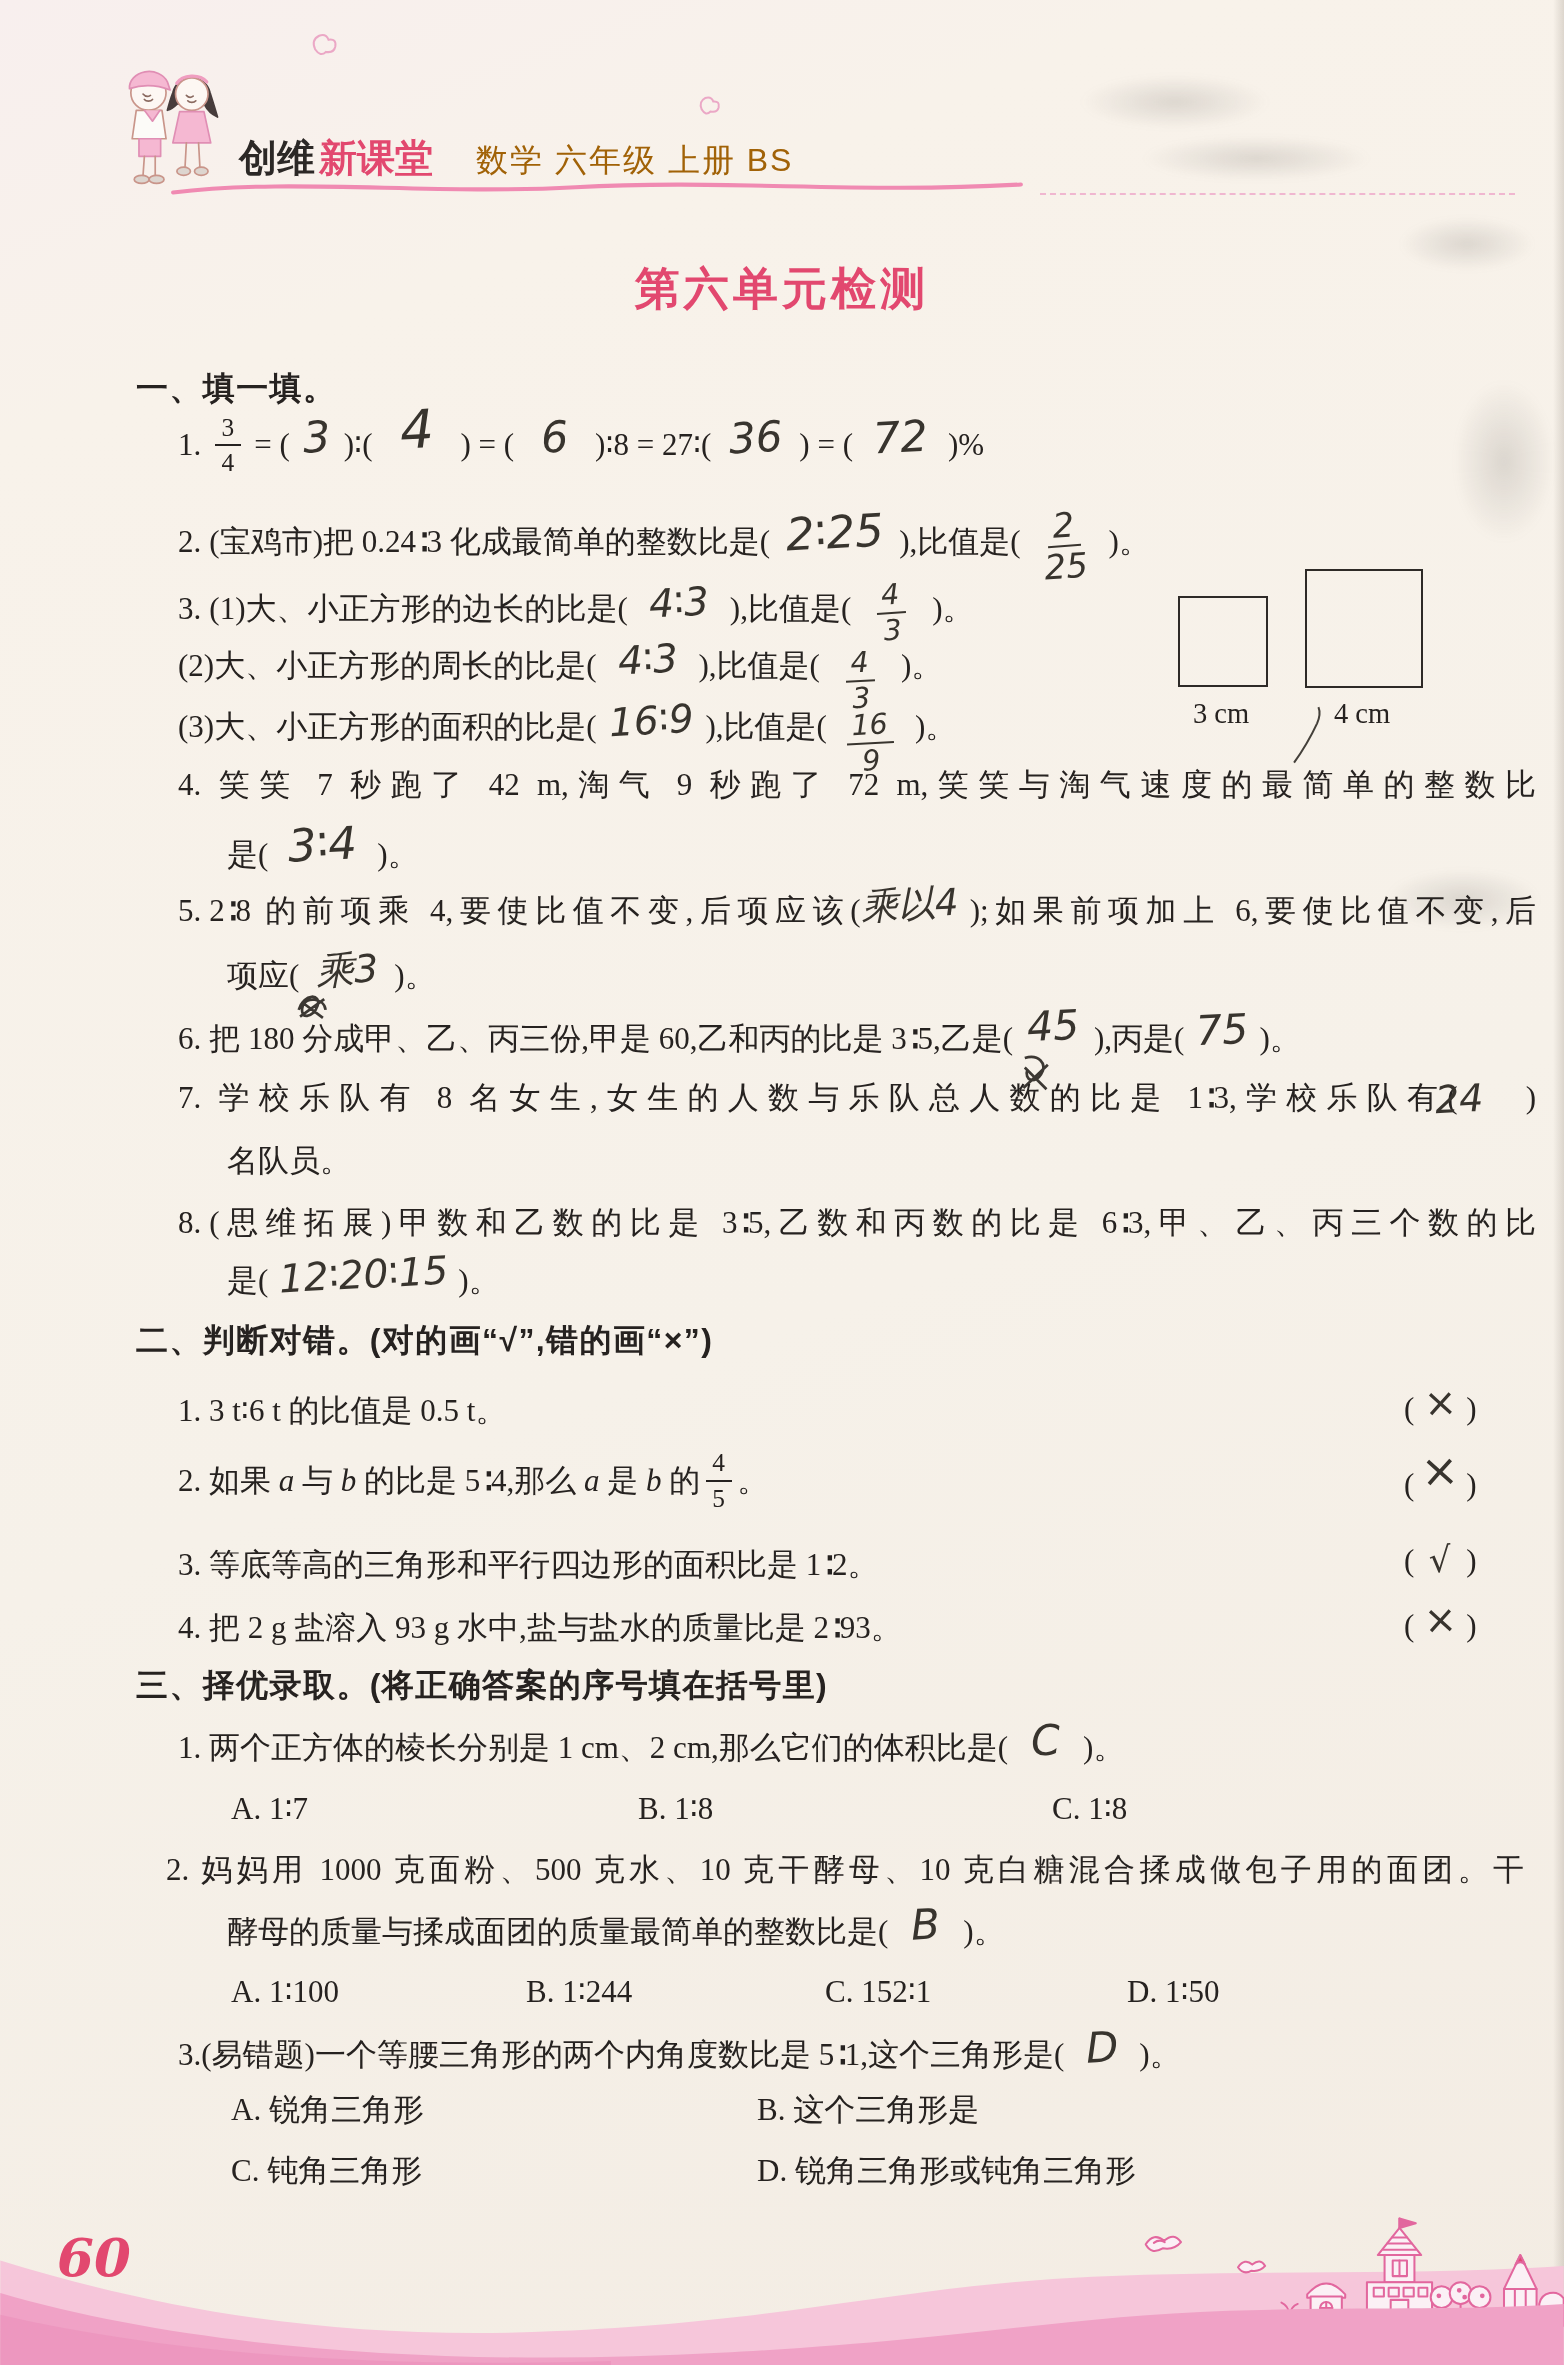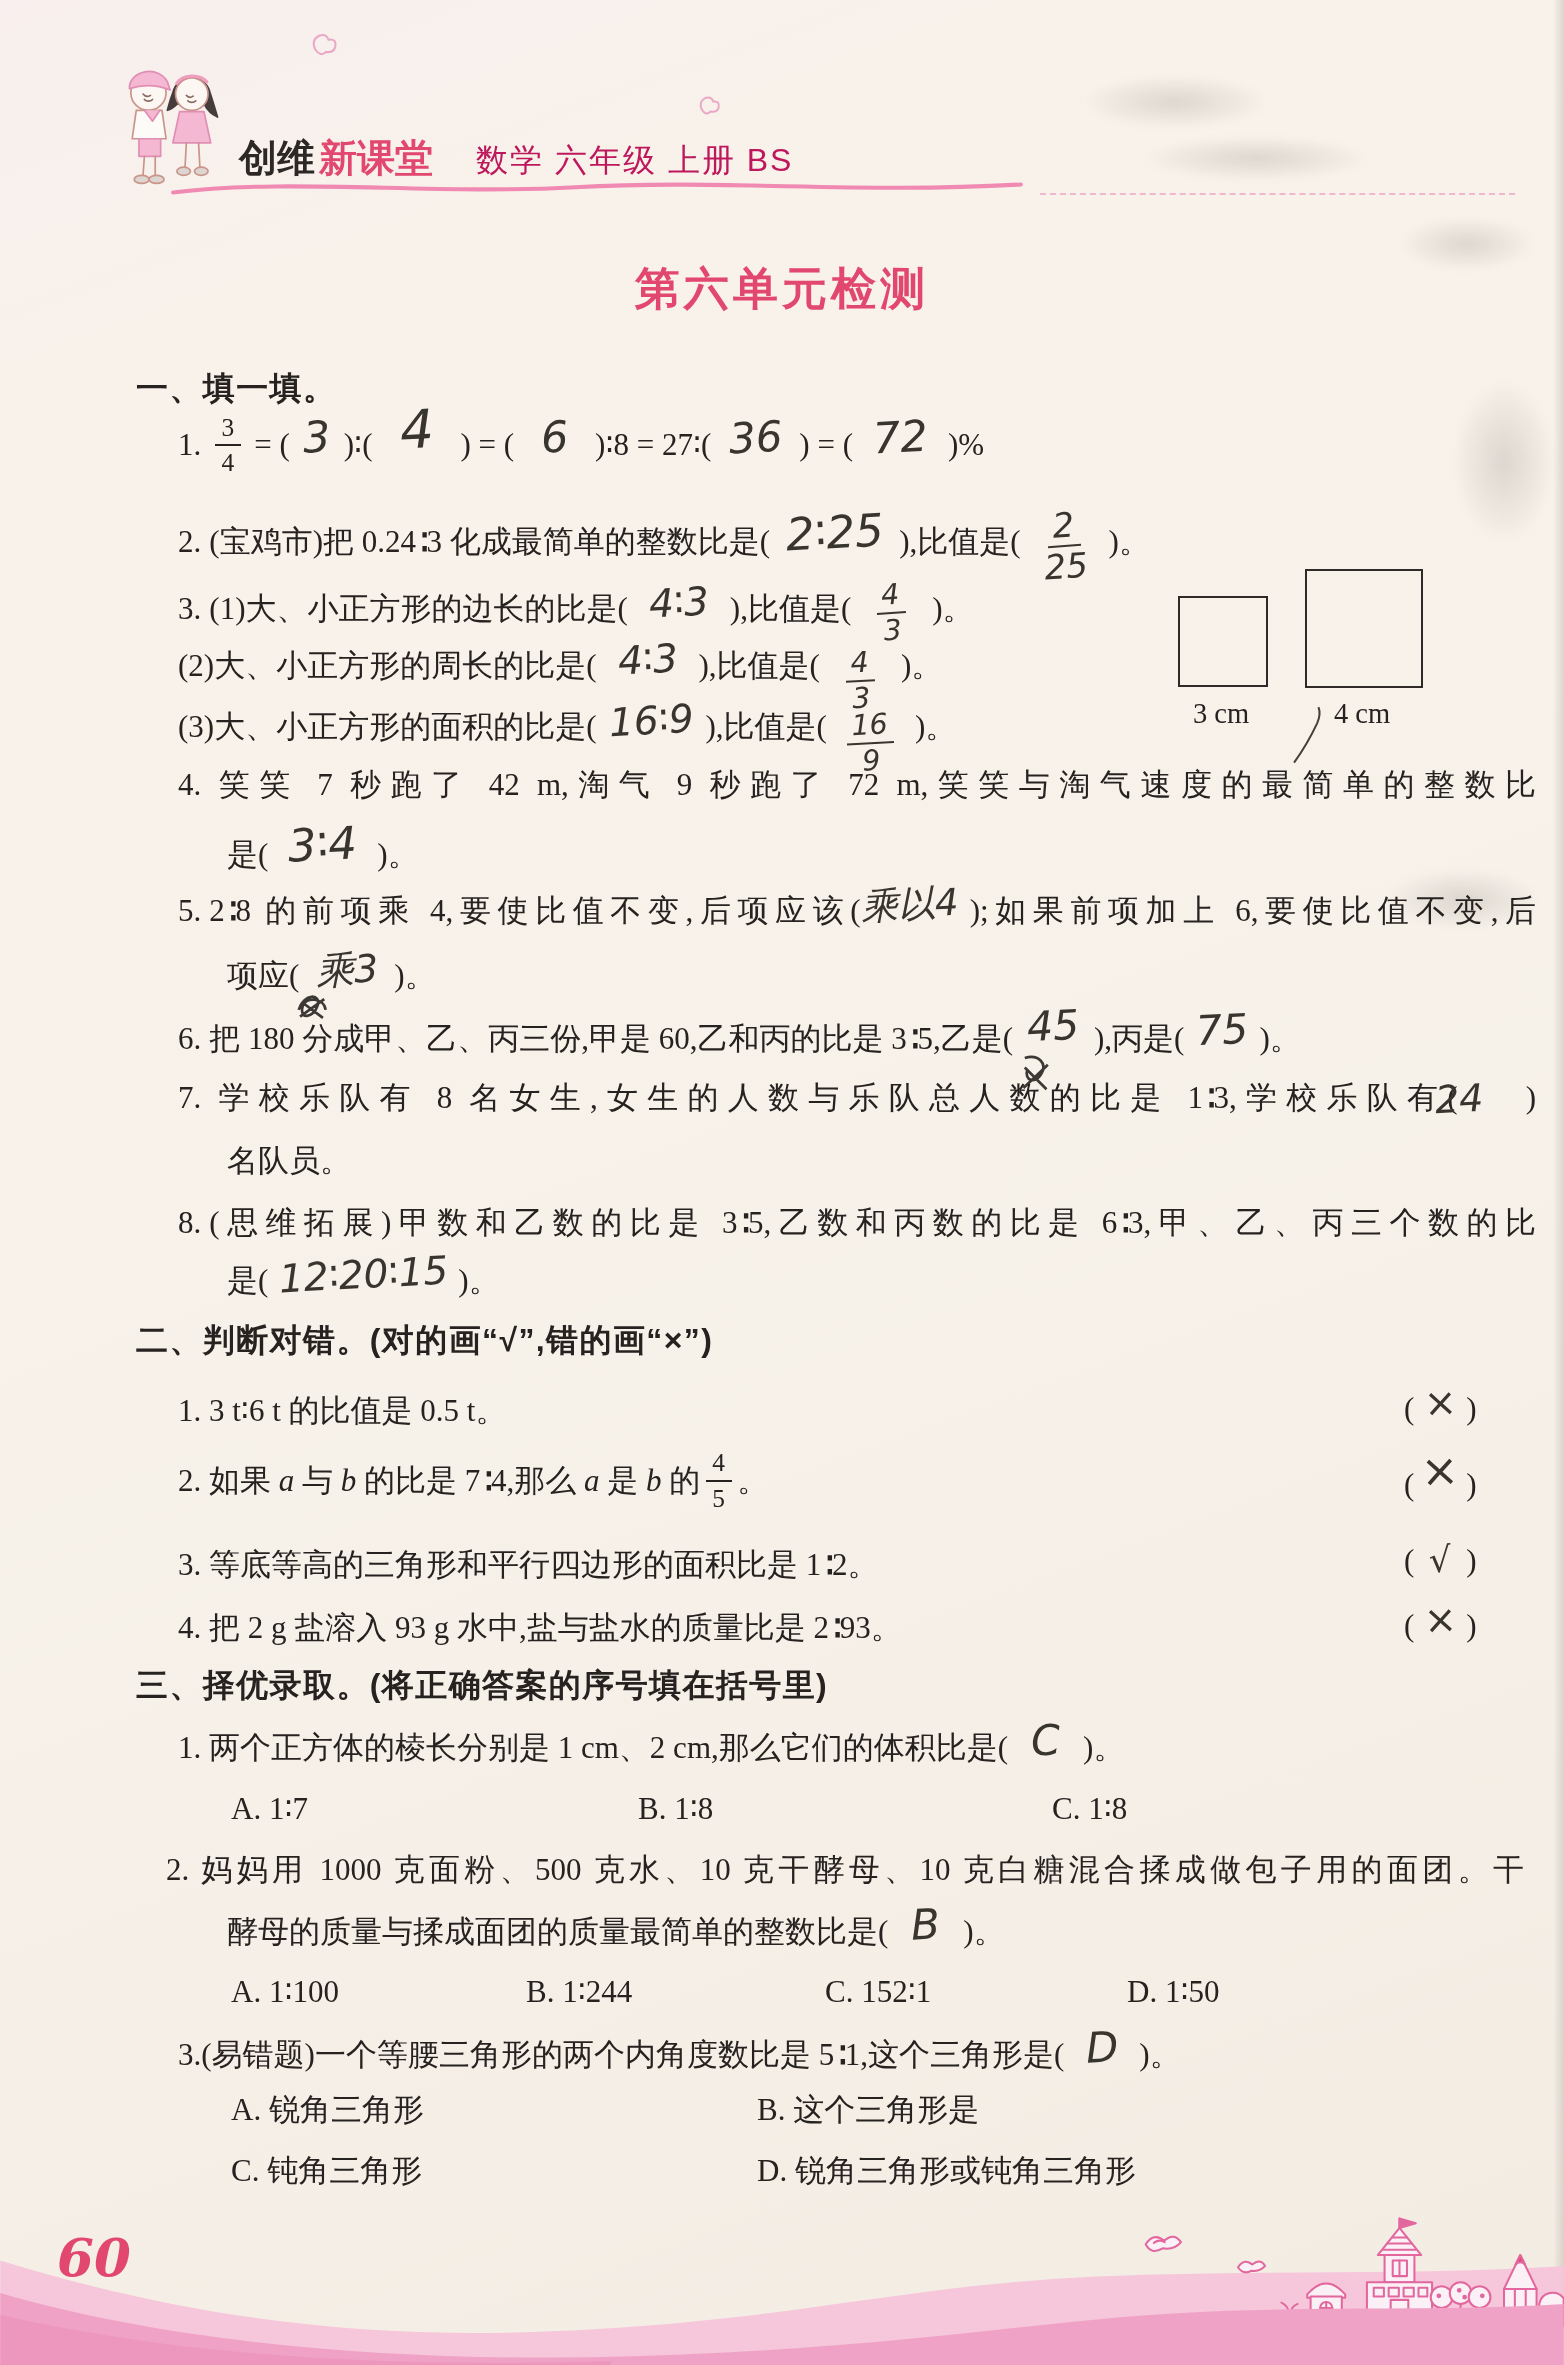--- a/index.html
+++ b/index.html
@@ -11,21 +11,21 @@
   .edge-shade{position:absolute;right:0;top:0;width:11px;height:100%;
     background:linear-gradient(to left,rgba(150,140,130,.28),transparent);}
   .line{position:absolute;white-space:nowrap;font-size:31px;line-height:1.3;}
   .jline{white-space:normal;text-align:justify;text-align-last:justify;width:1358px;}
   .hd{font-family:"Liberation Sans","DejaVu Sans",sans-serif;font-weight:700;font-size:32px;letter-spacing:1.4px;}
   .qn{margin-right:8.1px;}
   .brandline{position:absolute;left:239px;top:133px;white-space:nowrap;
     font-family:"Liberation Sans","DejaVu Sans",sans-serif;}
   .brand-black{font-size:38px;font-weight:700;color:#2c2826;}
   .brand-pink{font-size:38px;font-weight:700;color:#e2486f;margin-left:4.1px;}
-  .edition{font-size:32px;font-weight:500;color:#be185d;margin-left:43px;letter-spacing:2px;}
+  .edition{font-size:32px;font-weight:500;color:#a16207;margin-left:43px;letter-spacing:2px;}
   .dashed-rule{position:absolute;left:1040px;top:193px;width:475px;border-top:2px dashed #f0b7d0;}
   .title{position:absolute;left:0;top:259px;width:100%;text-align:center;
     font-family:"Liberation Sans","DejaVu Sans",sans-serif;font-weight:700;
     font-size:45px;color:#e2486f;letter-spacing:4.1px;}
   .gap{display:inline-block;text-align:center;position:relative;vertical-align:baseline;}
   .hw{font-family:"DejaVu Sans",sans-serif;font-style:italic;color:#38342e;
     display:inline-block;font-size:1.3em;transform:rotate(-3deg);position:relative;top:-2.7px;line-height:.9;}
   .frac{display:inline-flex;flex-direction:column;align-items:center;vertical-align:middle;
     line-height:1;font-size:.82em;margin:0 5.4px;position:relative;top:-2.7px;}
   .frac .fn{padding:0 6.8px 4.1px;border-bottom:2px solid #262220;}
@@ -195,21 +195,21 @@
 </div>
 
 <div class="line hd" style="left:136px;top:1320px">二、判断对错。(对的画“√”,错的画“×”)</div>
 
 <div class="line" style="left:178px;top:1391px">1. 3 t∶6 t 的比值是 0.5 t。</div>
 <div class="marks" style="left:1404px;top:1388px">
   <span>(</span><span class="gap" style="width:52px"><span class="hw" style="font-size:39px">×</span></span><span>)</span>
 </div>
 
 <div class="line" style="left:178px;top:1453px">
-  <span>2. 如果 </span><i>a</i><span> 与 </span><i>b</i><span> 的比是 7∶4,那么 </span><i>a</i><span> 是 </span><i>b</i><span> 的</span><span class="frac">
+  <span>2. 如果 </span><i>a</i><span> 与 </span><i>b</i><span> 的比是 5∶4,那么 </span><i>a</i><span> 是 </span><i>b</i><span> 的</span><span class="frac">
       <span class="fn">4</span>
       <span class="fd">5</span>
     </span><span>。</span>
 </div>
 <div class="marks" style="left:1404px;top:1460px">
   <span>(</span><span class="gap" style="width:52px"><span class="hw" style="font-size:45px;top:-9.5px">×</span></span><span>)</span>
 </div>
 
 <div class="line" style="left:178px;top:1545px">3. 等底等高的三角形和平行四边形的面积比是 1∶2。</div>
 <div class="marks" style="left:1404px;top:1543px">

